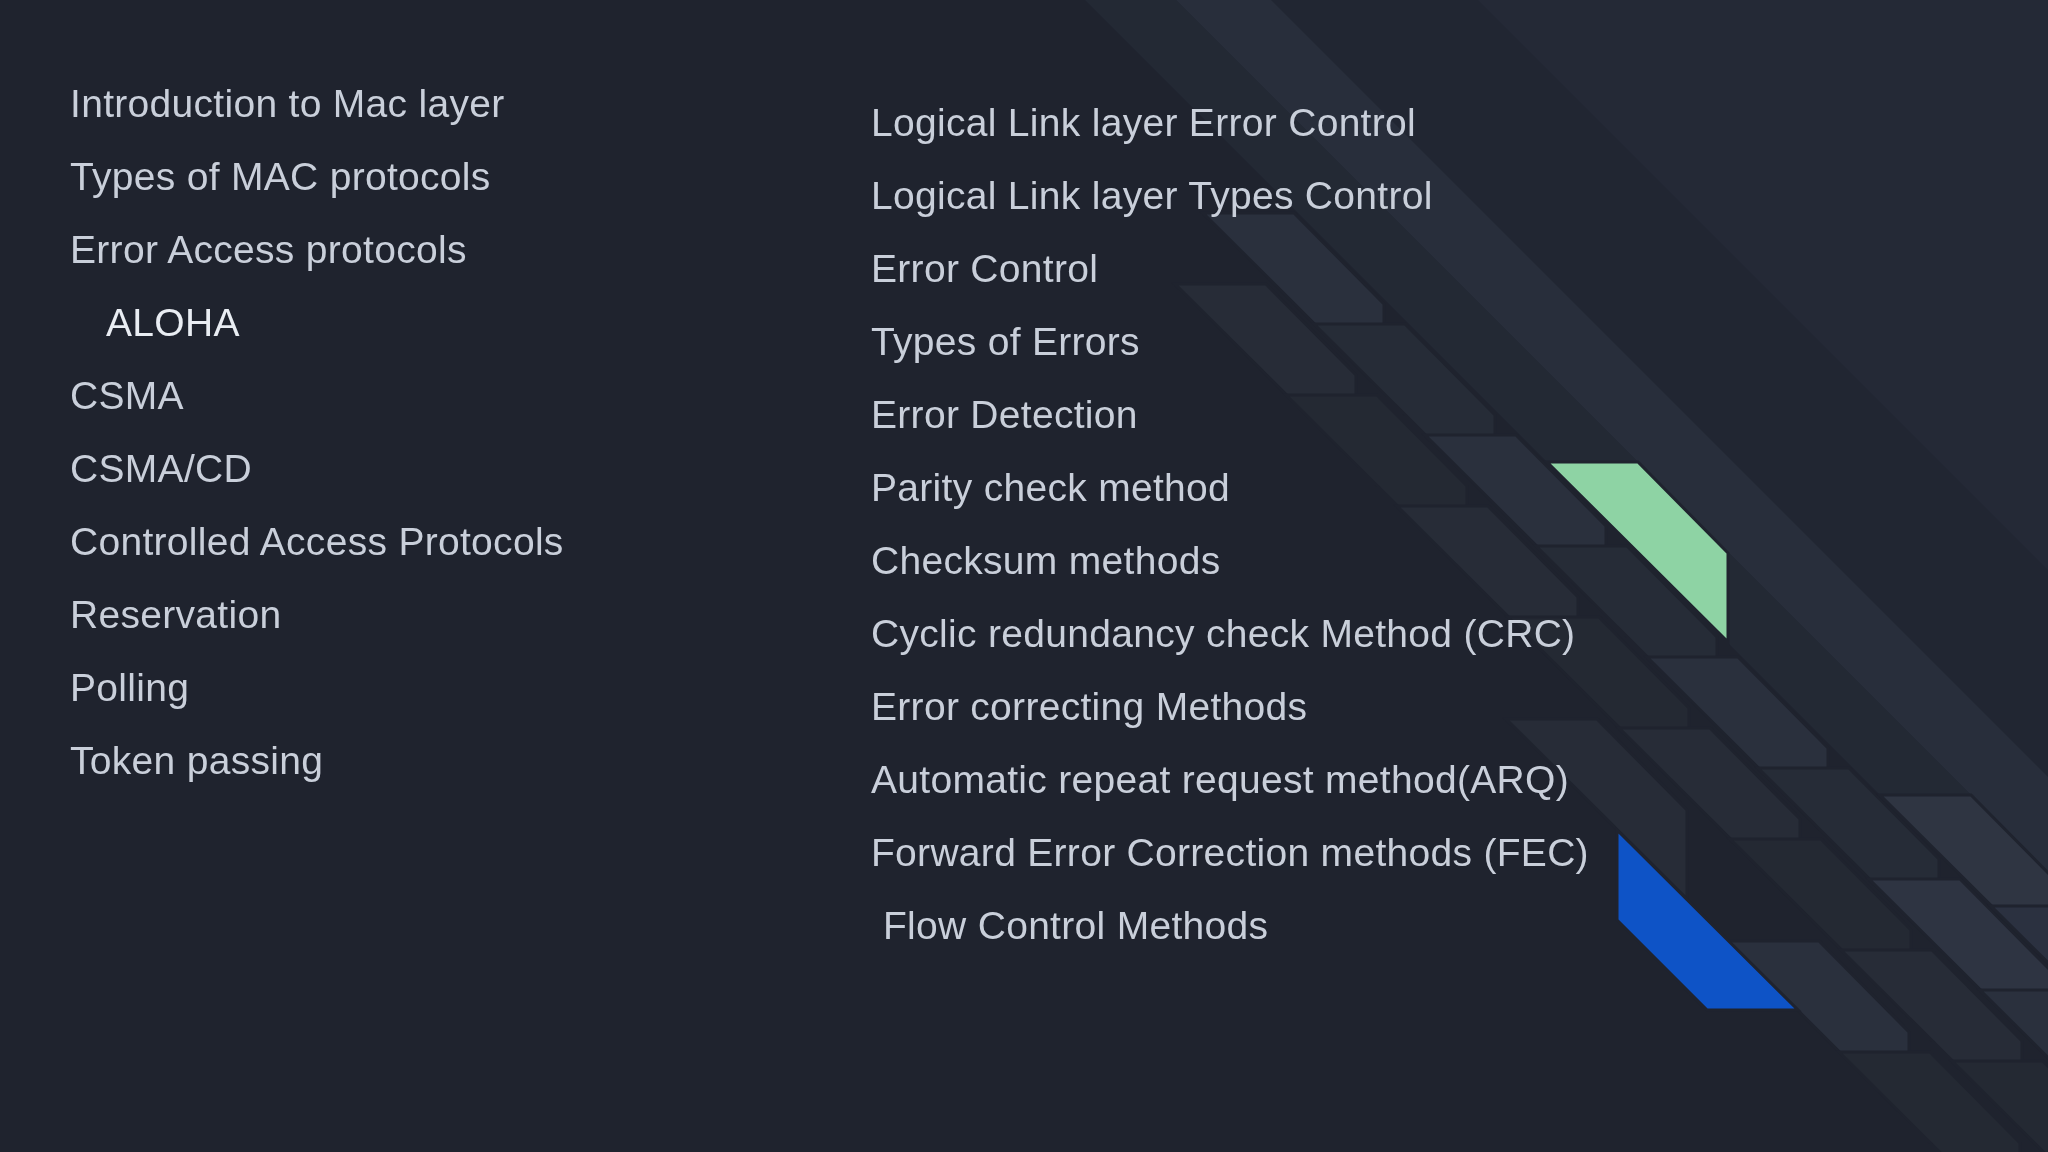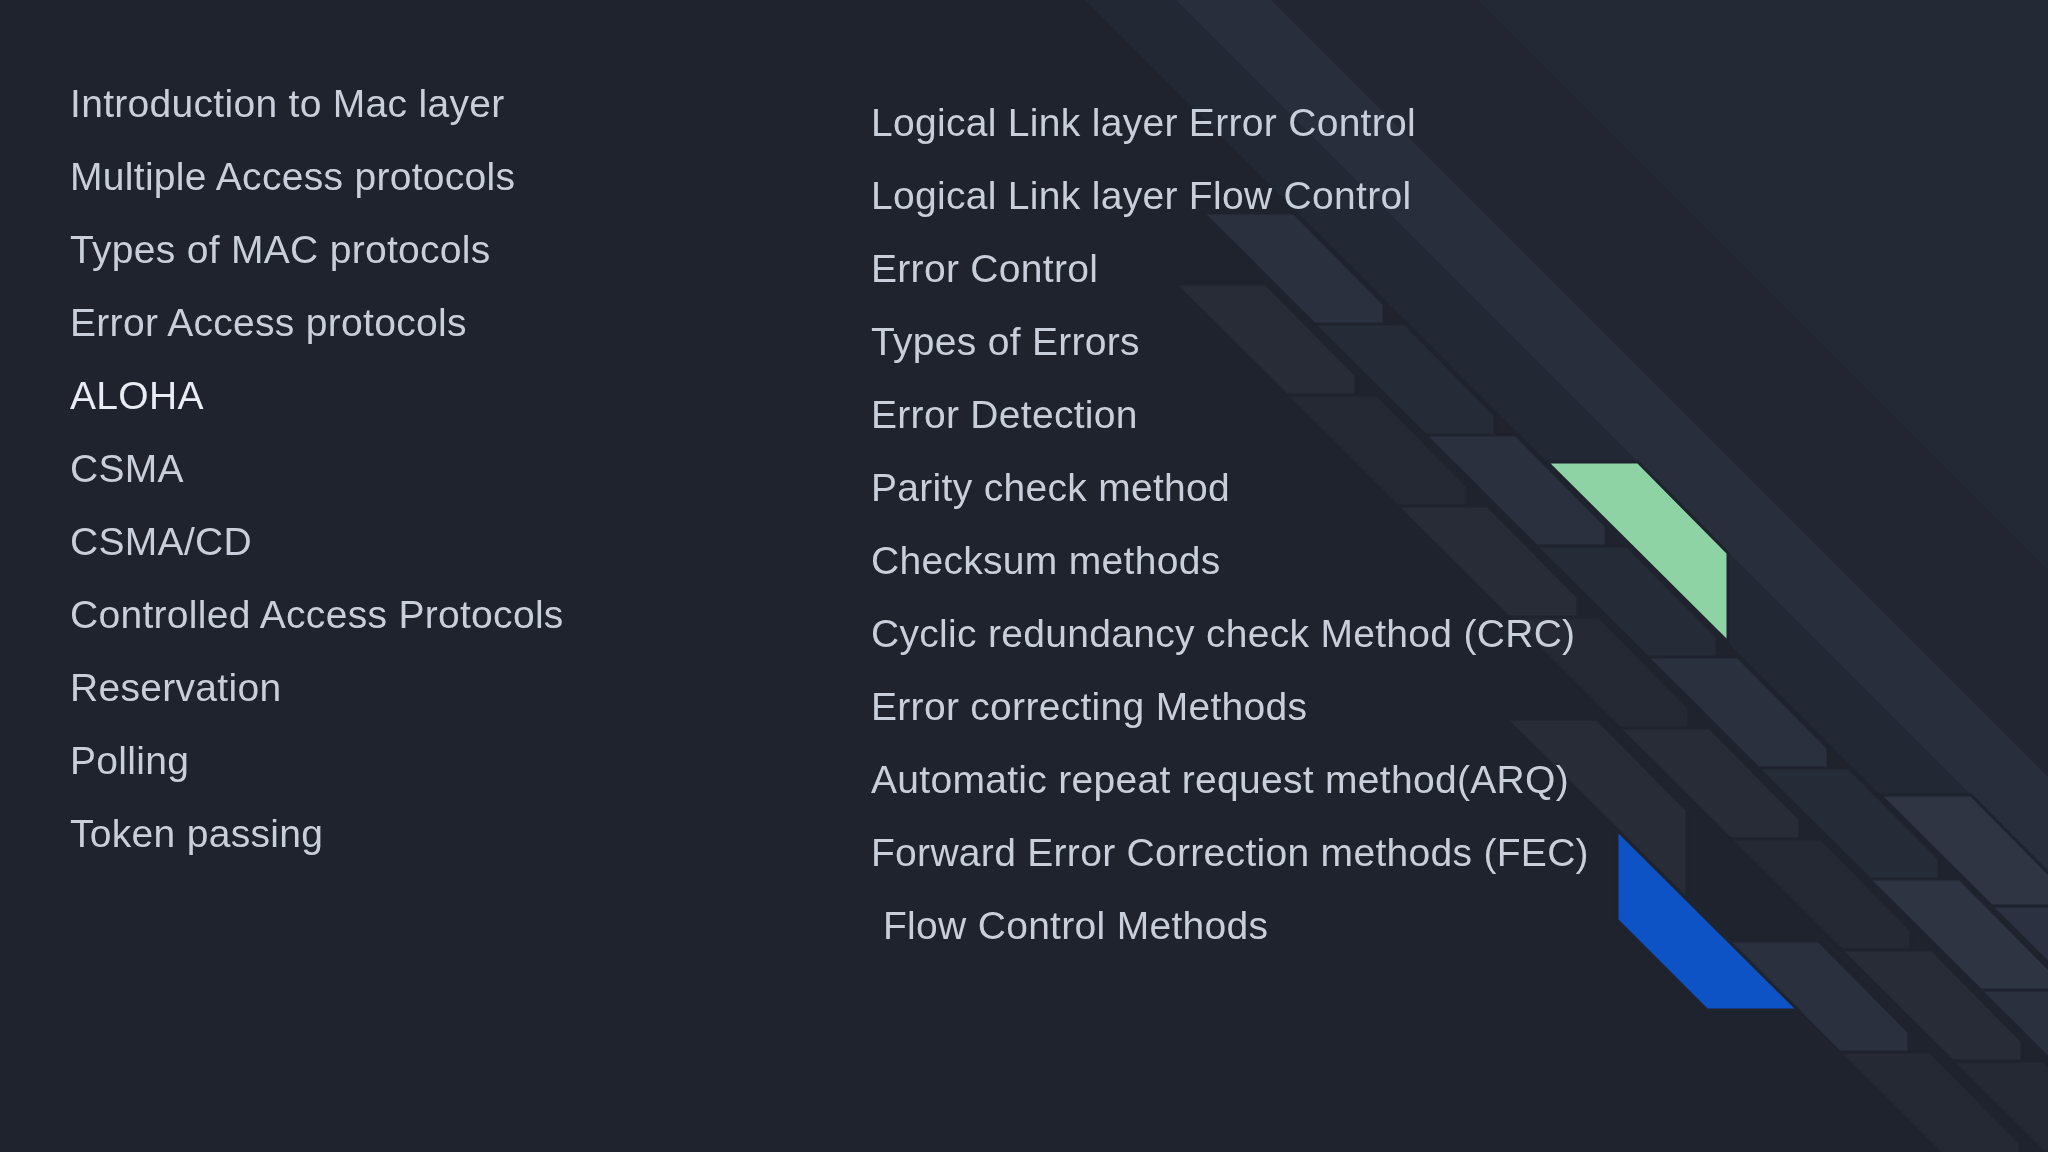--- a/index.html
+++ b/index.html
@@ -20,21 +20,21 @@
   .col-left{left:70px;top:67px;}
   .col-right{left:871px;top:86px;justify-content:center;}
   .item{
     height:73px;
     display:flex;align-items:center;
     font-size:39px;
     letter-spacing:0.3px;
     color:var(--text);
     white-space:nowrap;
   }
-  .item.bright{color:var(--text-bright);}
+  .item.bright{color:var(--text-bright);margin-left:36px;}
   .item.gap{margin-top:19px;}
   .item.indent{padding-left:12px;}
 </style>
 </head>
 <body>
 
 <div class="stage">
 
   <svg class="decor" viewBox="0 0 2048 1152" aria-hidden="true">
 
@@ -80,23 +80,20 @@
     <polygon points="1547,462 1638,462 1728,553 1728,642" stroke="#1f232e" stroke-width="3" fill="#8ed3a4"></polygon>
     <polygon points="1617,830 1617,920 1707,1010 1798,1010" stroke="#1f232e" stroke-width="3" fill="#0e53c6"></polygon>
   </svg>
 
   <div class="col col-left">
 
   <div class="item">
         <span>Introduction to Mac layer</span>
       </div>
       <div class="item">
-        <span>Multiple Access protocols</span>
-      </div>
-      <div class="item">
         <span>Types of MAC protocols</span>
       </div>
       <div class="item">
         <span>Error Access protocols</span>
       </div>
       <div class="item bright">
         <span>ALOHA</span>
       </div>
       <div class="item">
         <span>CSMA</span>
@@ -117,21 +114,21 @@
         <span>Token passing</span>
       </div>
     </div>
 
   <div class="col col-right">
 
   <div class="item">
         <span>Logical Link layer Error Control</span>
       </div>
       <div class="item">
-        <span>Logical Link layer Flow Control</span>
+        <span>Logical Link layer Types Control</span>
       </div>
       <div class="item">
         <span>Error Control</span>
       </div>
       <div class="item">
         <span>Types of Errors</span>
       </div>
       <div class="item">
         <span>Error Detection</span>
       </div>

